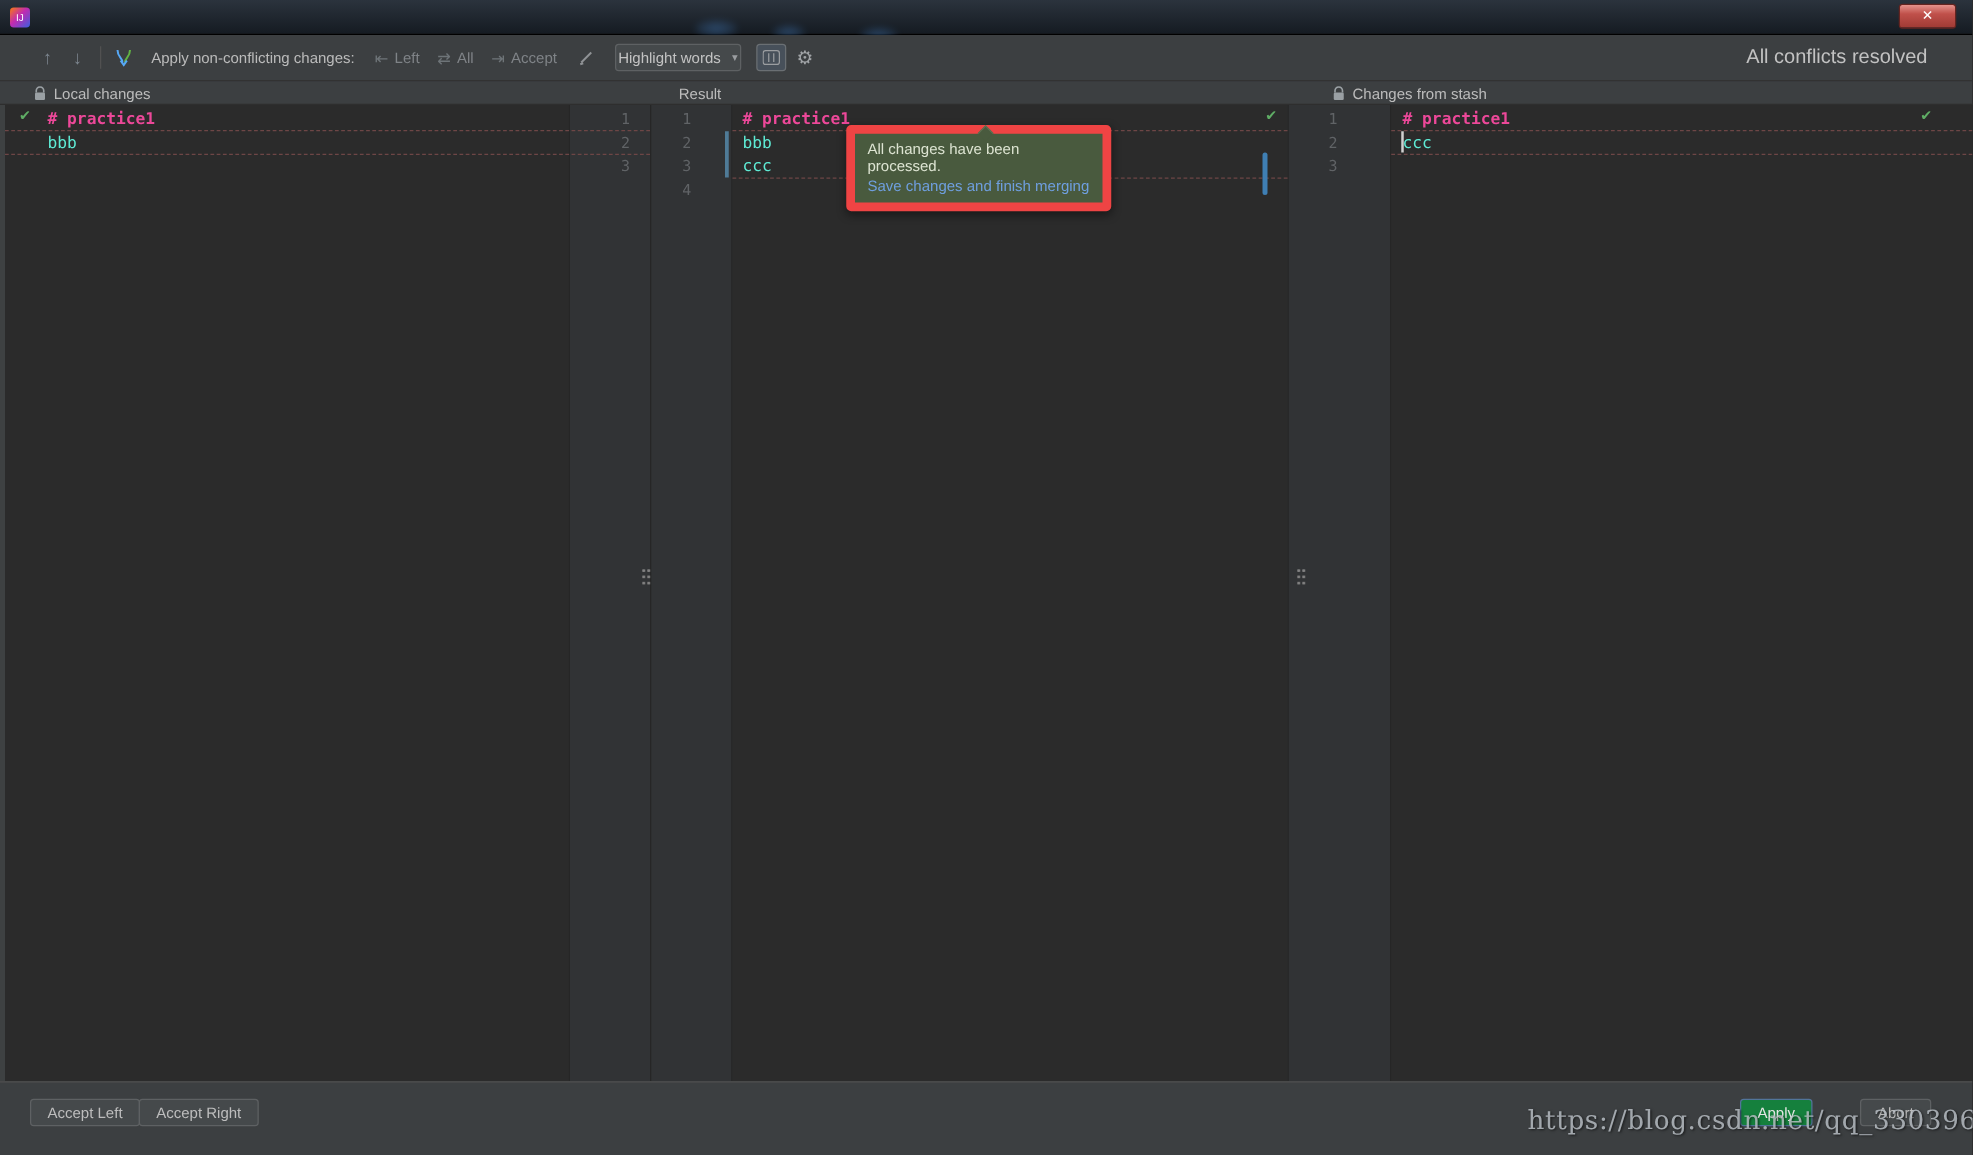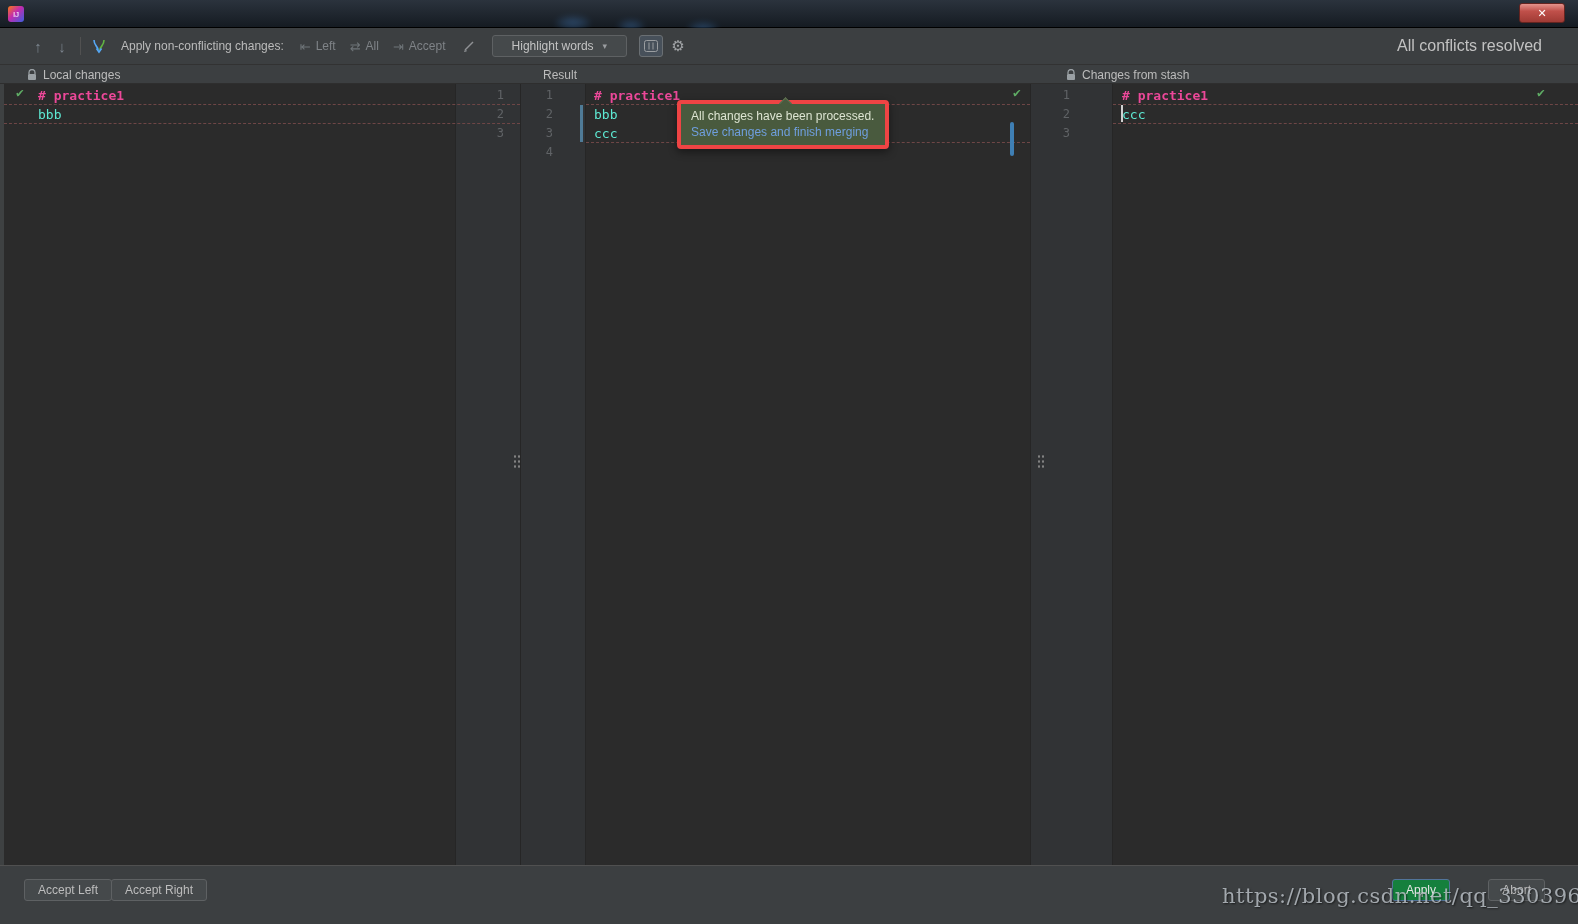--- a/index.html
+++ b/index.html
@@ -21,21 +21,21 @@
   .toolbar{position:absolute;top:28px;left:0;right:0;height:37px;background:#3c3f41;
     border-bottom:1px solid #323232;display:flex;align-items:center;padding:0 16px 0 26px;color:#bbb;font-size:12px}
   .nav-arrow{width:24px;text-align:center;font-size:15px;color:#7c858e}
   .tb-sep{width:1px;height:18px;background:#515151;margin:0 10px 0 6px}
   .merge-all-icon{margin-right:14px;display:flex;align-items:center}
   .apply-label{color:#bbb;margin-right:16px}
   .side-btn{display:flex;align-items:center;gap:5px;color:#7f8387;margin-right:14px}
   .side-btn .g{color:#6e7478;font-size:13px}
   .slash-icon{margin:0 4px 0 2px;display:flex;align-items:center}
   .combo{display:flex;align-items:center;gap:9px;border:1px solid #5e6163;background:#45494b;
-    border-radius:3px;height:22px;padding:0 19px;margin:0 12px 0 12px;color:#c3c3c3}
+    border-radius:3px;height:22px;padding:0 2px;margin:0 12px 0 12px;color:#c3c3c3}
   .combo .arr{font-size:9px;color:#9a9da0}
   .tool-btn{width:24px;height:22px;display:flex;align-items:center;justify-content:center}
   .tool-btn.active{border:1px solid #6a6f73;border-radius:3px;background:#47505a}
   .gear{font-size:15px;color:#a0a3a6;margin-left:8px}
   .conflicts-status{position:absolute;right:36px;color:#c2c2c2;font-size:16px}
 
   
   .panel-headers{position:absolute;top:65px;left:0;right:0;height:19px;background:#3c3f41;font-size:12px;color:#bcbcbc;border-bottom:1px solid #2e2e2e}
   .ph{position:absolute;top:0;display:flex;gap:6px;align-items:center;height:19px}
   .ph-left{left:27px}
@@ -61,21 +61,21 @@
   .check-center{left:1013px}
   .check-right{left:1537px}
   .dash{position:absolute;height:0;border-top:1px dashed #6e4646}
   .marker-bar{position:absolute;background:#4f7b97}
   .scroll-mark{position:absolute;width:4px;border-radius:2px;background:#3f7fb4}
   .caret{position:absolute;width:2px;background:#d0d0d0}
   .grip{position:absolute;width:8px;height:15px;
     background-image:radial-gradient(circle,#828282 1px,transparent 1.3px);background-size:4px 5px}
 
   
-  .balloon{position:absolute;left:677px;top:100px;width:212px;background:#495a3e;border:4px solid #ef4444;
+  .balloon{position:absolute;left:677px;top:100px;width:212px;background:#495a3e;border:7px solid #ef4444;
     border-radius:4px;padding:5px 10px 6px;font-size:12px;color:#dde4d2;box-shadow:0 3px 8px rgba(0,0,0,.45);z-index:20}
   .balloon-arrow{position:absolute;left:100px;top:-5px;width:9px;height:9px;background:#495a3e;
     border-left:1px solid #617253;border-top:1px solid #617253;transform:rotate(45deg)}
   .balloon-link{color:#6f9fdf;margin-top:2px;cursor:pointer}
 
   
   .bottom-bar{position:absolute;left:0;right:0;bottom:0;height:59px;background:#3c3f41;border-top:1px solid #505050}
   .btn{position:absolute;top:13px;height:22px;border:1px solid #5e6163;border-radius:3px;background:#45494b;
     color:#bdbdbd;font-size:12px;padding:0 13px;line-height:20px;text-align:center}
   .btn-accept-left{left:24px}

